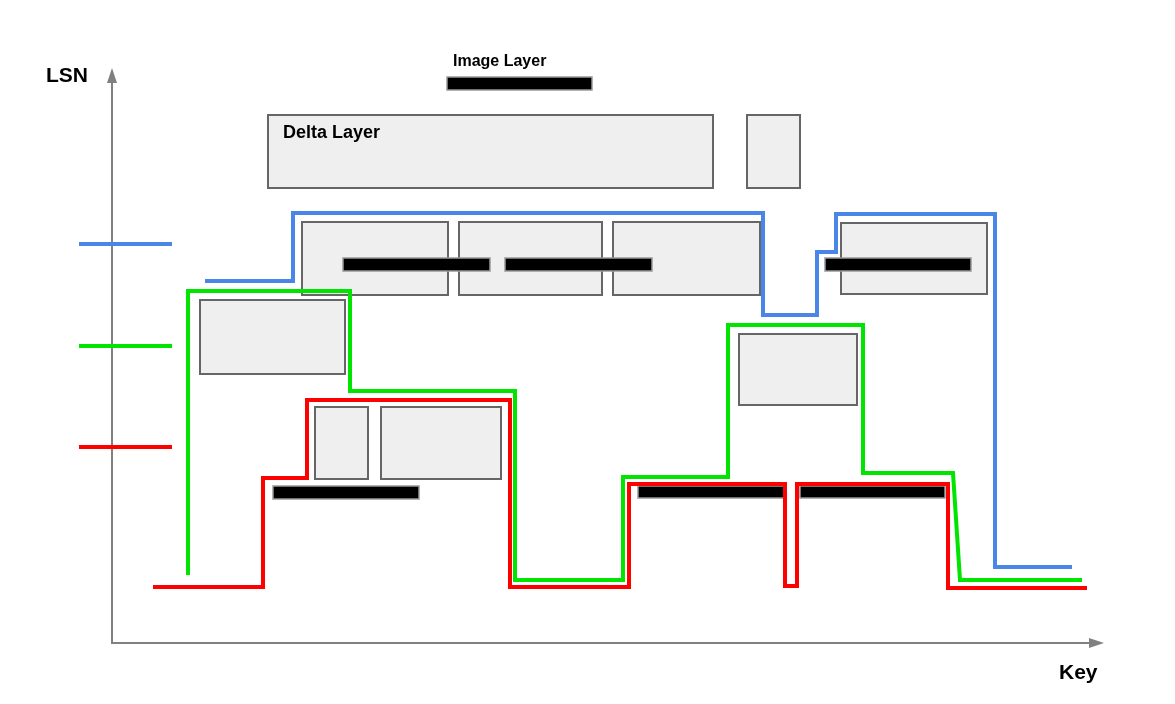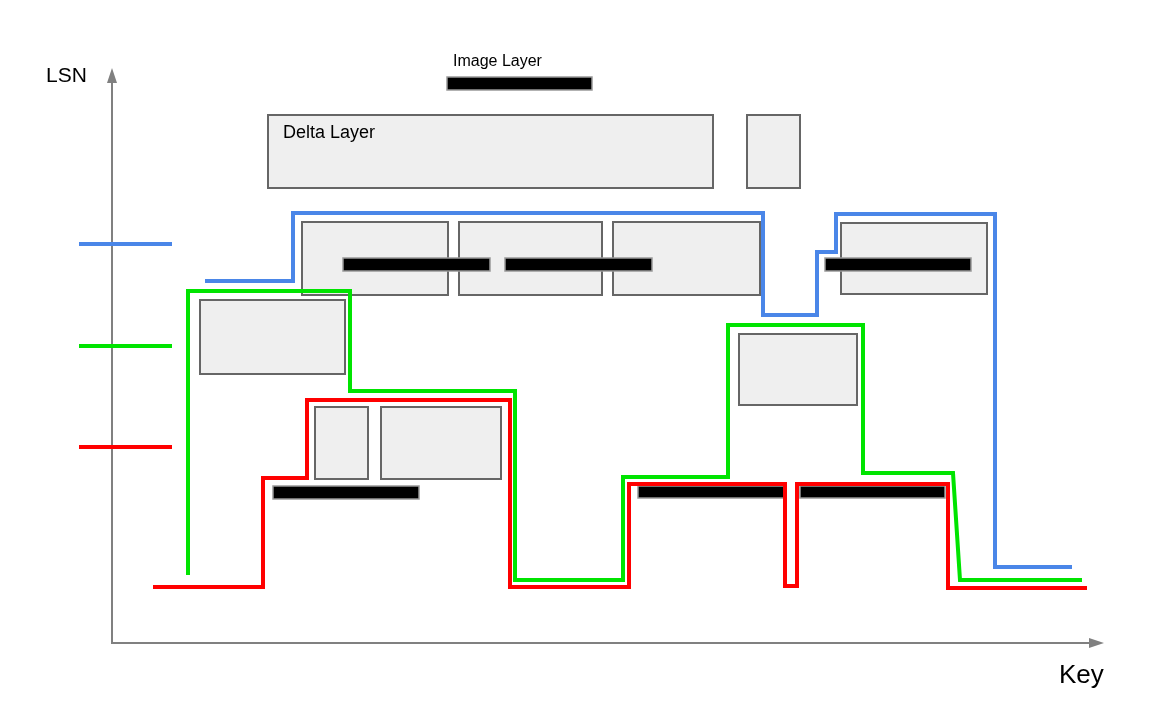--- a/index.html
+++ b/index.html
@@ -7,34 +7,35 @@
     padding: 0;
     background: #ffffff;
     font-family: "Liberation Sans", sans-serif;
   }
   .canvas {
     position: relative;
     width: 1175px;
     height: 700px;
     background: #ffffff;
     overflow: hidden;
+    font-weight: bold;
   }
   .canvas svg {
     position: absolute;
     left: 0;
     top: 0;
   }
   .lbl {
     position: absolute;
     color: #000000;
     white-space: nowrap;
     line-height: 1.1;
   }
   .lsn-label   { left: 46px;  top: 63px;  font-size: 21px; }
-  .key-label   { left: 1059px; top: 660px; font-size: 26px; }
+  .key-label   { left: 1059px; top: 660px; font-size: 21px; }
   .image-layer-label { left: 453px; top: 52px;  font-size: 16px; }
   .delta-layer-label { left: 283px; top: 123px; font-size: 18px; }
 </style>
 </head>
 <body>
 
 <div class="canvas">
   <svg id="diagram" width="1175" height="704" viewBox="0 0 1175 704">
       <rect x="268" y="115" width="445" height="73" fill="#efefef" stroke="#666666" stroke-width="2"></rect>
       <rect x="747" y="115" width="53" height="73" fill="#efefef" stroke="#666666" stroke-width="2"></rect>

